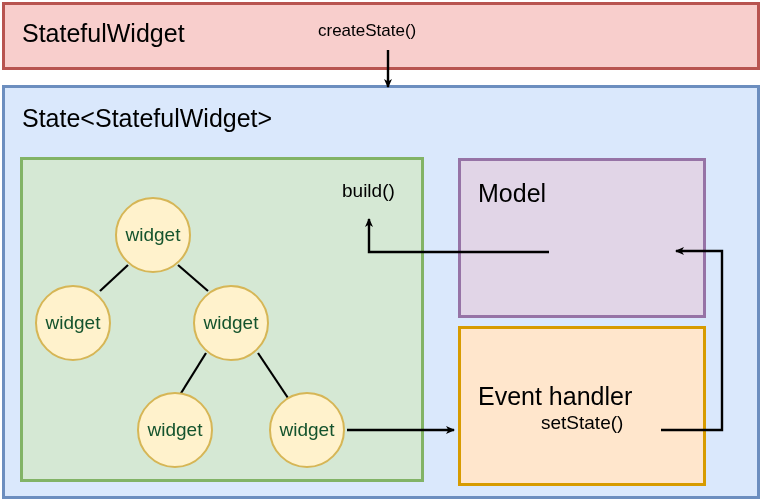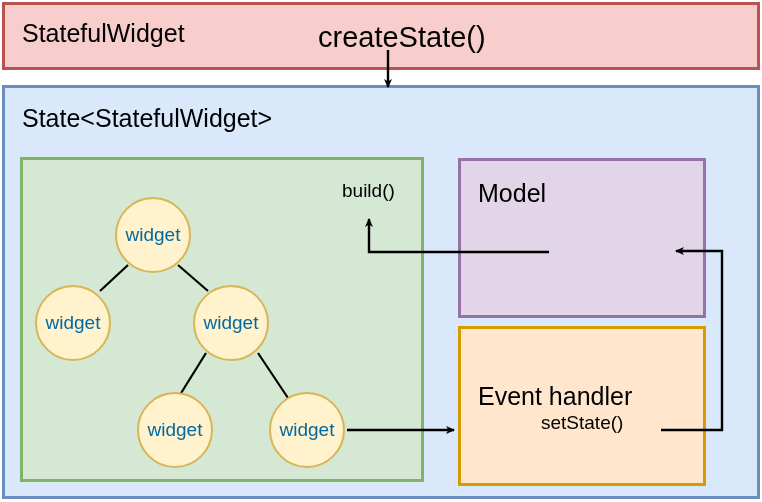--- a/index.html
+++ b/index.html
@@ -80,21 +80,21 @@
   .label {
     position: absolute;
     color: #000000;
     white-space: nowrap;
     line-height: 1.1;
   }
   .title-lg {
     font-size: 25px;
   }
   .title-md {
-    font-size: 29px;
+    font-size: 17px;
   }
   .label-sm {
     font-size: 19px;
   }
   .label-cjk {
     font-size: 20px;
     font-family: "DejaVu Sans", sans-serif;
   }
 
   #stateful-widget-title { left: 22px;  top: 20px; }
@@ -112,21 +112,21 @@
     box-sizing: border-box;
     width: 76px;
     height: 76px;
     border-radius: 50%;
     background: #fff2cc;
     border: 2px solid #d6b656;
     display: flex;
     align-items: center;
     justify-content: center;
     font-size: 19px;
-    color: #0369a1;
+    color: #14532d;
   }
   #widget-node-0 { left: 115px; top: 197px; }
   #widget-node-1 { left:  35px; top: 285px; }
   #widget-node-2 { left: 193px; top: 285px; }
   #widget-node-3 { left: 137px; top: 392px; }
   #widget-node-4 { left: 269px; top: 392px; }
 
   svg#connectors {
     position: absolute;
     left: 0;

